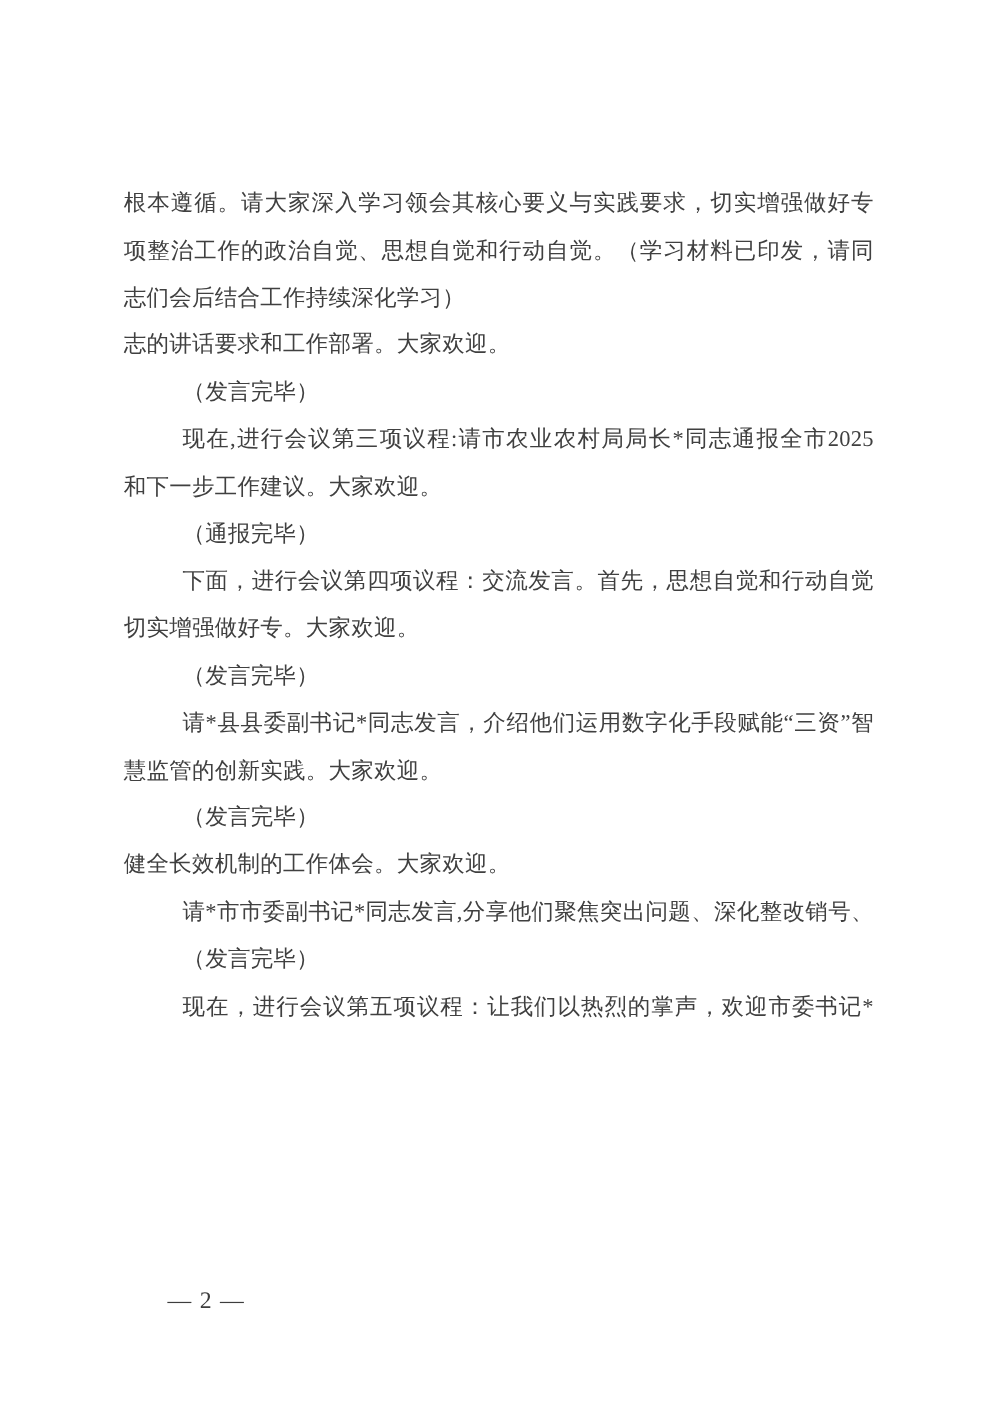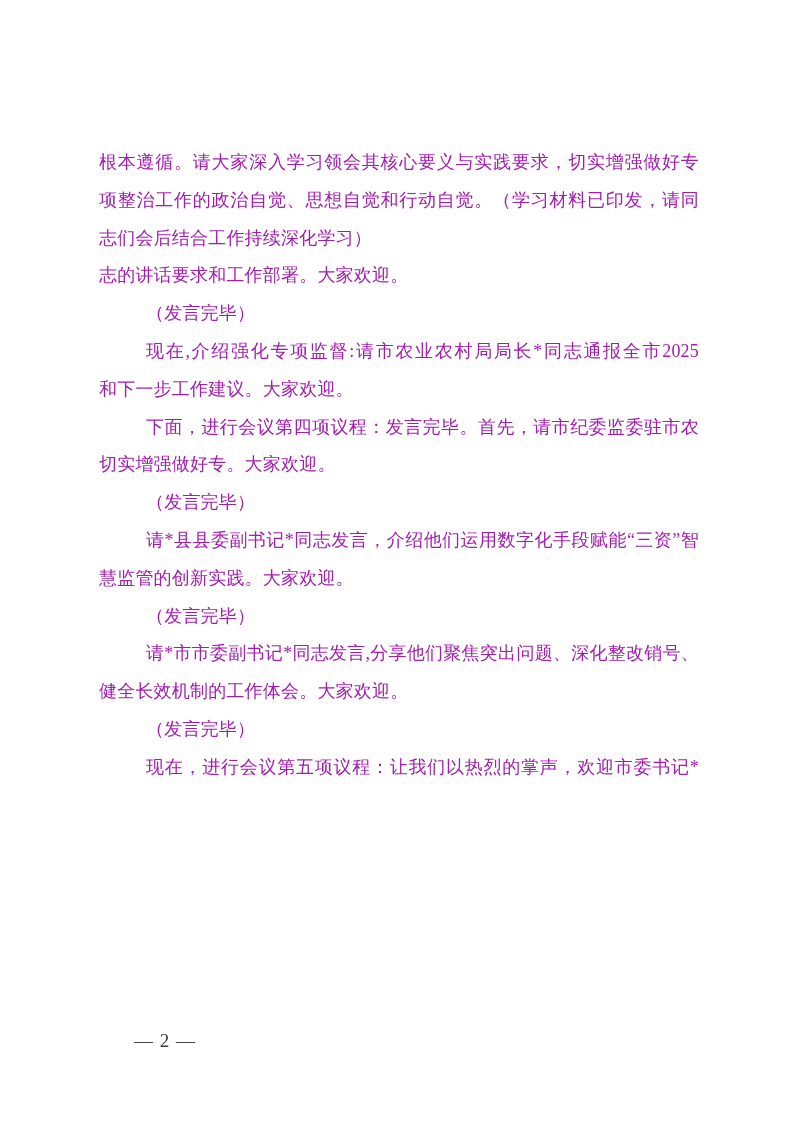--- a/index.html
+++ b/index.html
@@ -21,21 +21,21 @@
     left: 99px;
     top: 144px;
     width: 600px;
   }
   .line {
     height: 37.8px;
     line-height: 37.8px;
     font-size: 18px;
     text-align: left;
     letter-spacing: 0.2px;
-    color: #a21caf;
+    color: #404040;
   }
   .line.fill {
     text-align: justify;
     text-align-last: justify;
   }
   .line.indent {
     padding-left: 47px;
   }
   .page-number {
     position: absolute;
@@ -52,27 +52,28 @@
 </head>
 <body>
 
 <div class="page">
   <div class="body-block">
       <div class="line fill">根本遵循。请大家深入学习领会其核心要义与实践要求，切实增强做好专</div>
       <div class="line fill">项整治工作的政治自觉、思想自觉和行动自觉。（学习材料已印发，请同</div>
       <div class="line">志们会后结合工作持续深化学习）</div>
       <div class="line">志的讲话要求和工作部署。大家欢迎。</div>
       <div class="line indent">（发言完毕）</div>
-      <div class="line indent fill">现在,介绍强化专项监督:请市农业农村局局长*同志通报全市2025</div>
+      <div class="line indent fill">现在,进行会议第三项议程:请市农业农村局局长*同志通报全市2025</div>
       <div class="line">和下一步工作建议。大家欢迎。</div>
-      <div class="line indent fill">下面，进行会议第四项议程：发言完毕。首先，请市纪委监委驻市农</div>
+      <div class="line indent">（通报完毕）</div>
+      <div class="line indent fill">下面，进行会议第四项议程：交流发言。首先，思想自觉和行动自觉</div>
       <div class="line">切实增强做好专。大家欢迎。</div>
       <div class="line indent">（发言完毕）</div>
       <div class="line indent fill">请*县县委副书记*同志发言，介绍他们运用数字化手段赋能“三资”智</div>
       <div class="line">慧监管的创新实践。大家欢迎。</div>
       <div class="line indent">（发言完毕）</div>
+      <div class="line">健全长效机制的工作体会。大家欢迎。</div>
       <div class="line indent fill">请*市市委副书记*同志发言,分享他们聚焦突出问题、深化整改销号、</div>
-      <div class="line">健全长效机制的工作体会。大家欢迎。</div>
       <div class="line indent">（发言完毕）</div>
       <div class="line indent fill">现在，进行会议第五项议程：让我们以热烈的掌声，欢迎市委书记*</div>
     </div>
   <div class="page-number">— 2 —</div>
 </div>
 
 </body></html>

